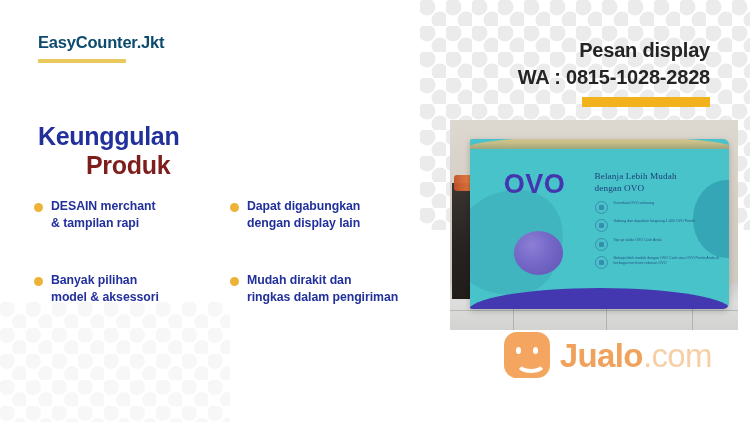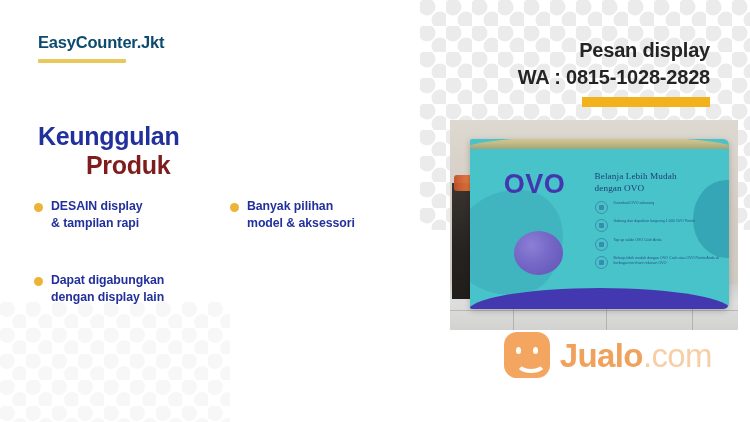--- a/index.html
+++ b/index.html
@@ -440,41 +440,48 @@
   <div class="headline">
     <div class="headline-1">Keunggulan</div>
     <div class="headline-2">Produk</div>
   </div>
 
   <div class="features">
 
     <div class="feature">
       <span class="feature-dot"></span>
       <span class="feature-text">
-        <span>DESAIN display</span><br>
+        <span>DESAIN merchant</span><br>
         <span>&amp; tampilan rapi</span>
+      </span>
+    </div>
+
+    <div class="feature">
+      <span class="feature-dot"></span>
+      <span class="feature-text">
+        <span>Dapat digabungkan</span><br>
+        <span>dengan display lain</span>
       </span>
     </div>
 
     <div class="feature">
       <span class="feature-dot"></span>
       <span class="feature-text">
         <span>Banyak pilihan</span><br>
         <span>model &amp; aksessori</span>
       </span>
     </div>
 
     <div class="feature">
       <span class="feature-dot"></span>
       <span class="feature-text">
-        <span>Dapat digabungkan</span><br>
-        <span>dengan display lain</span>
+        <span>Mudah dirakit dan</span><br>
+        <span>ringkas dalam pengiriman</span>
       </span>
     </div>
-
 
   </div>
 
   <div class="photo">
     <div class="room-wall"></div>
     <div class="room-floor"></div>
     <div class="floor-line"></div>
     <div class="floor-tile-a"></div>
     <div class="floor-tile-b"></div>
     <div class="floor-tile-c"></div>

